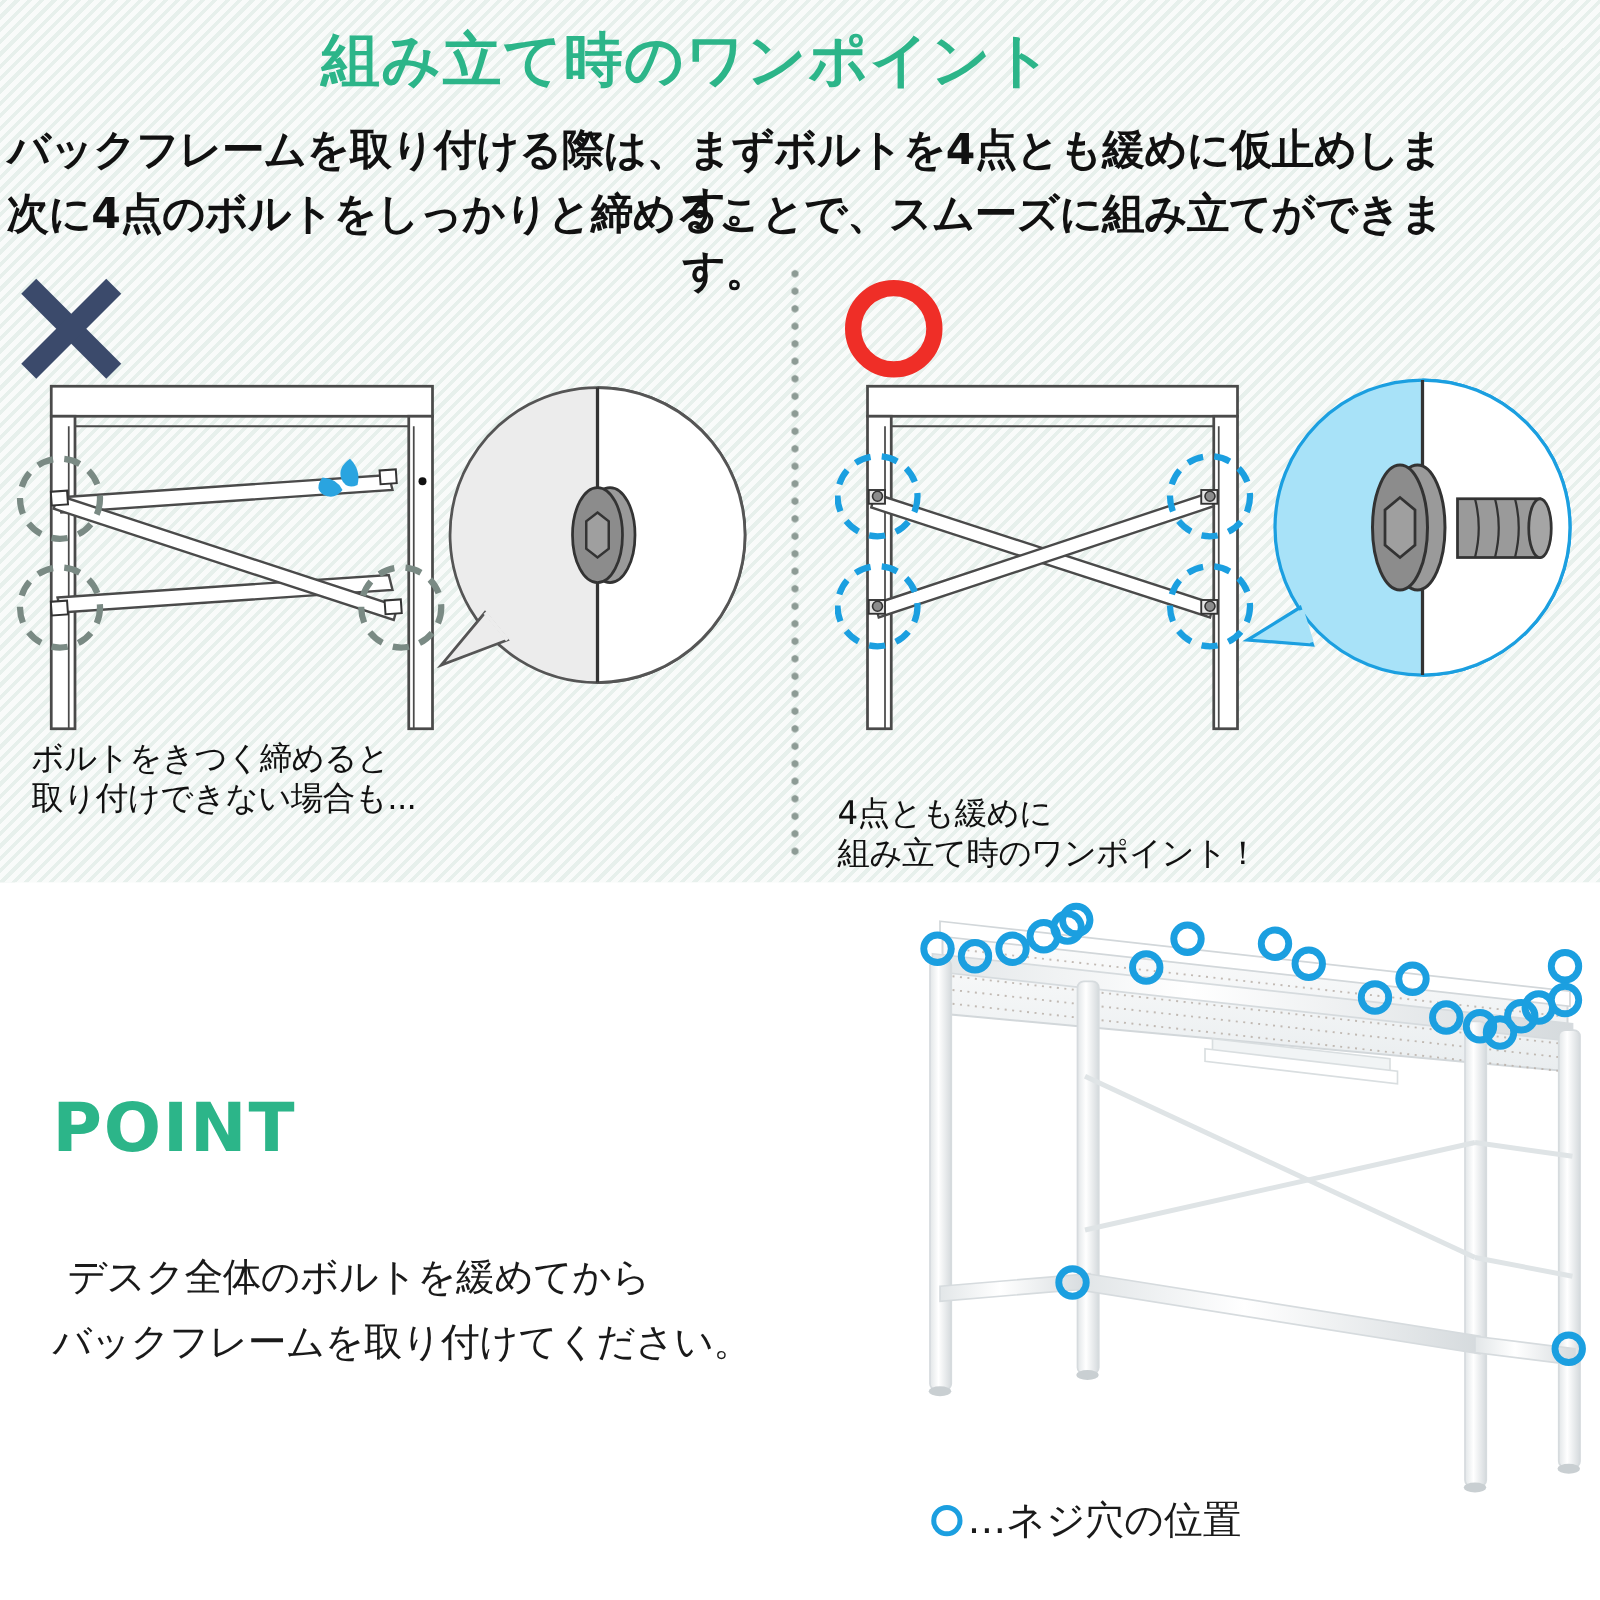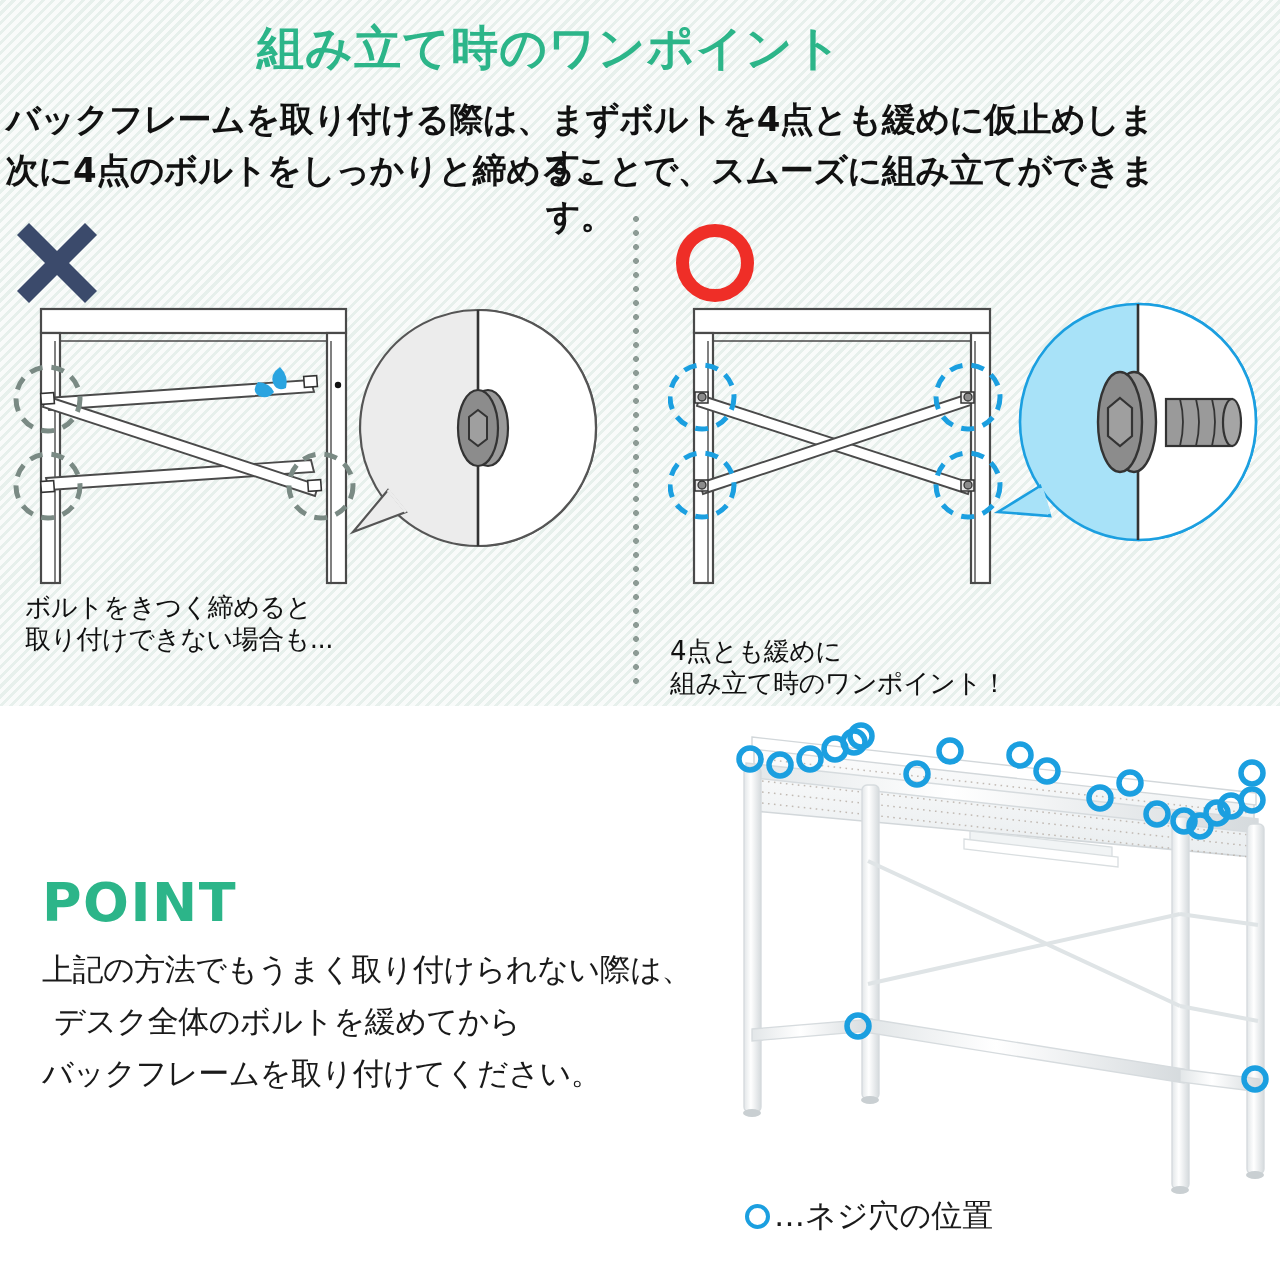--- a/index.html
+++ b/index.html
@@ -242,21 +242,20 @@
 
   <div class="caption" id="caption-right">
     <div>4点とも緩めに</div>
     <div>組み立て時のワンポイント！</div>
   </div>
 </div>
 
 <div id="bottom-section">
 
   <div id="point-heading">POINT</div>
-  <div class="point-line" id="point-1">上記の方法でもうまく取り付けられない際は、</div>
   <div class="point-line" id="point-2">デスク全体のボルトを緩めてから</div>
   <div class="point-line" id="point-3">バックフレームを取り付けてください。</div>
 
   <svg style="position:absolute;left:690px;top:-5px;" width="590" height="500" viewBox="0 0 590 500">
     <defs>
       <linearGradient id="tubeG" x1="0" y1="0" x2="1" y2="0">
         <stop offset="0%" stop-color="#e2e6e8"></stop>
         <stop offset="40%" stop-color="#ffffff"></stop>
         <stop offset="100%" stop-color="#d5dadd"></stop>
       </linearGradient>

